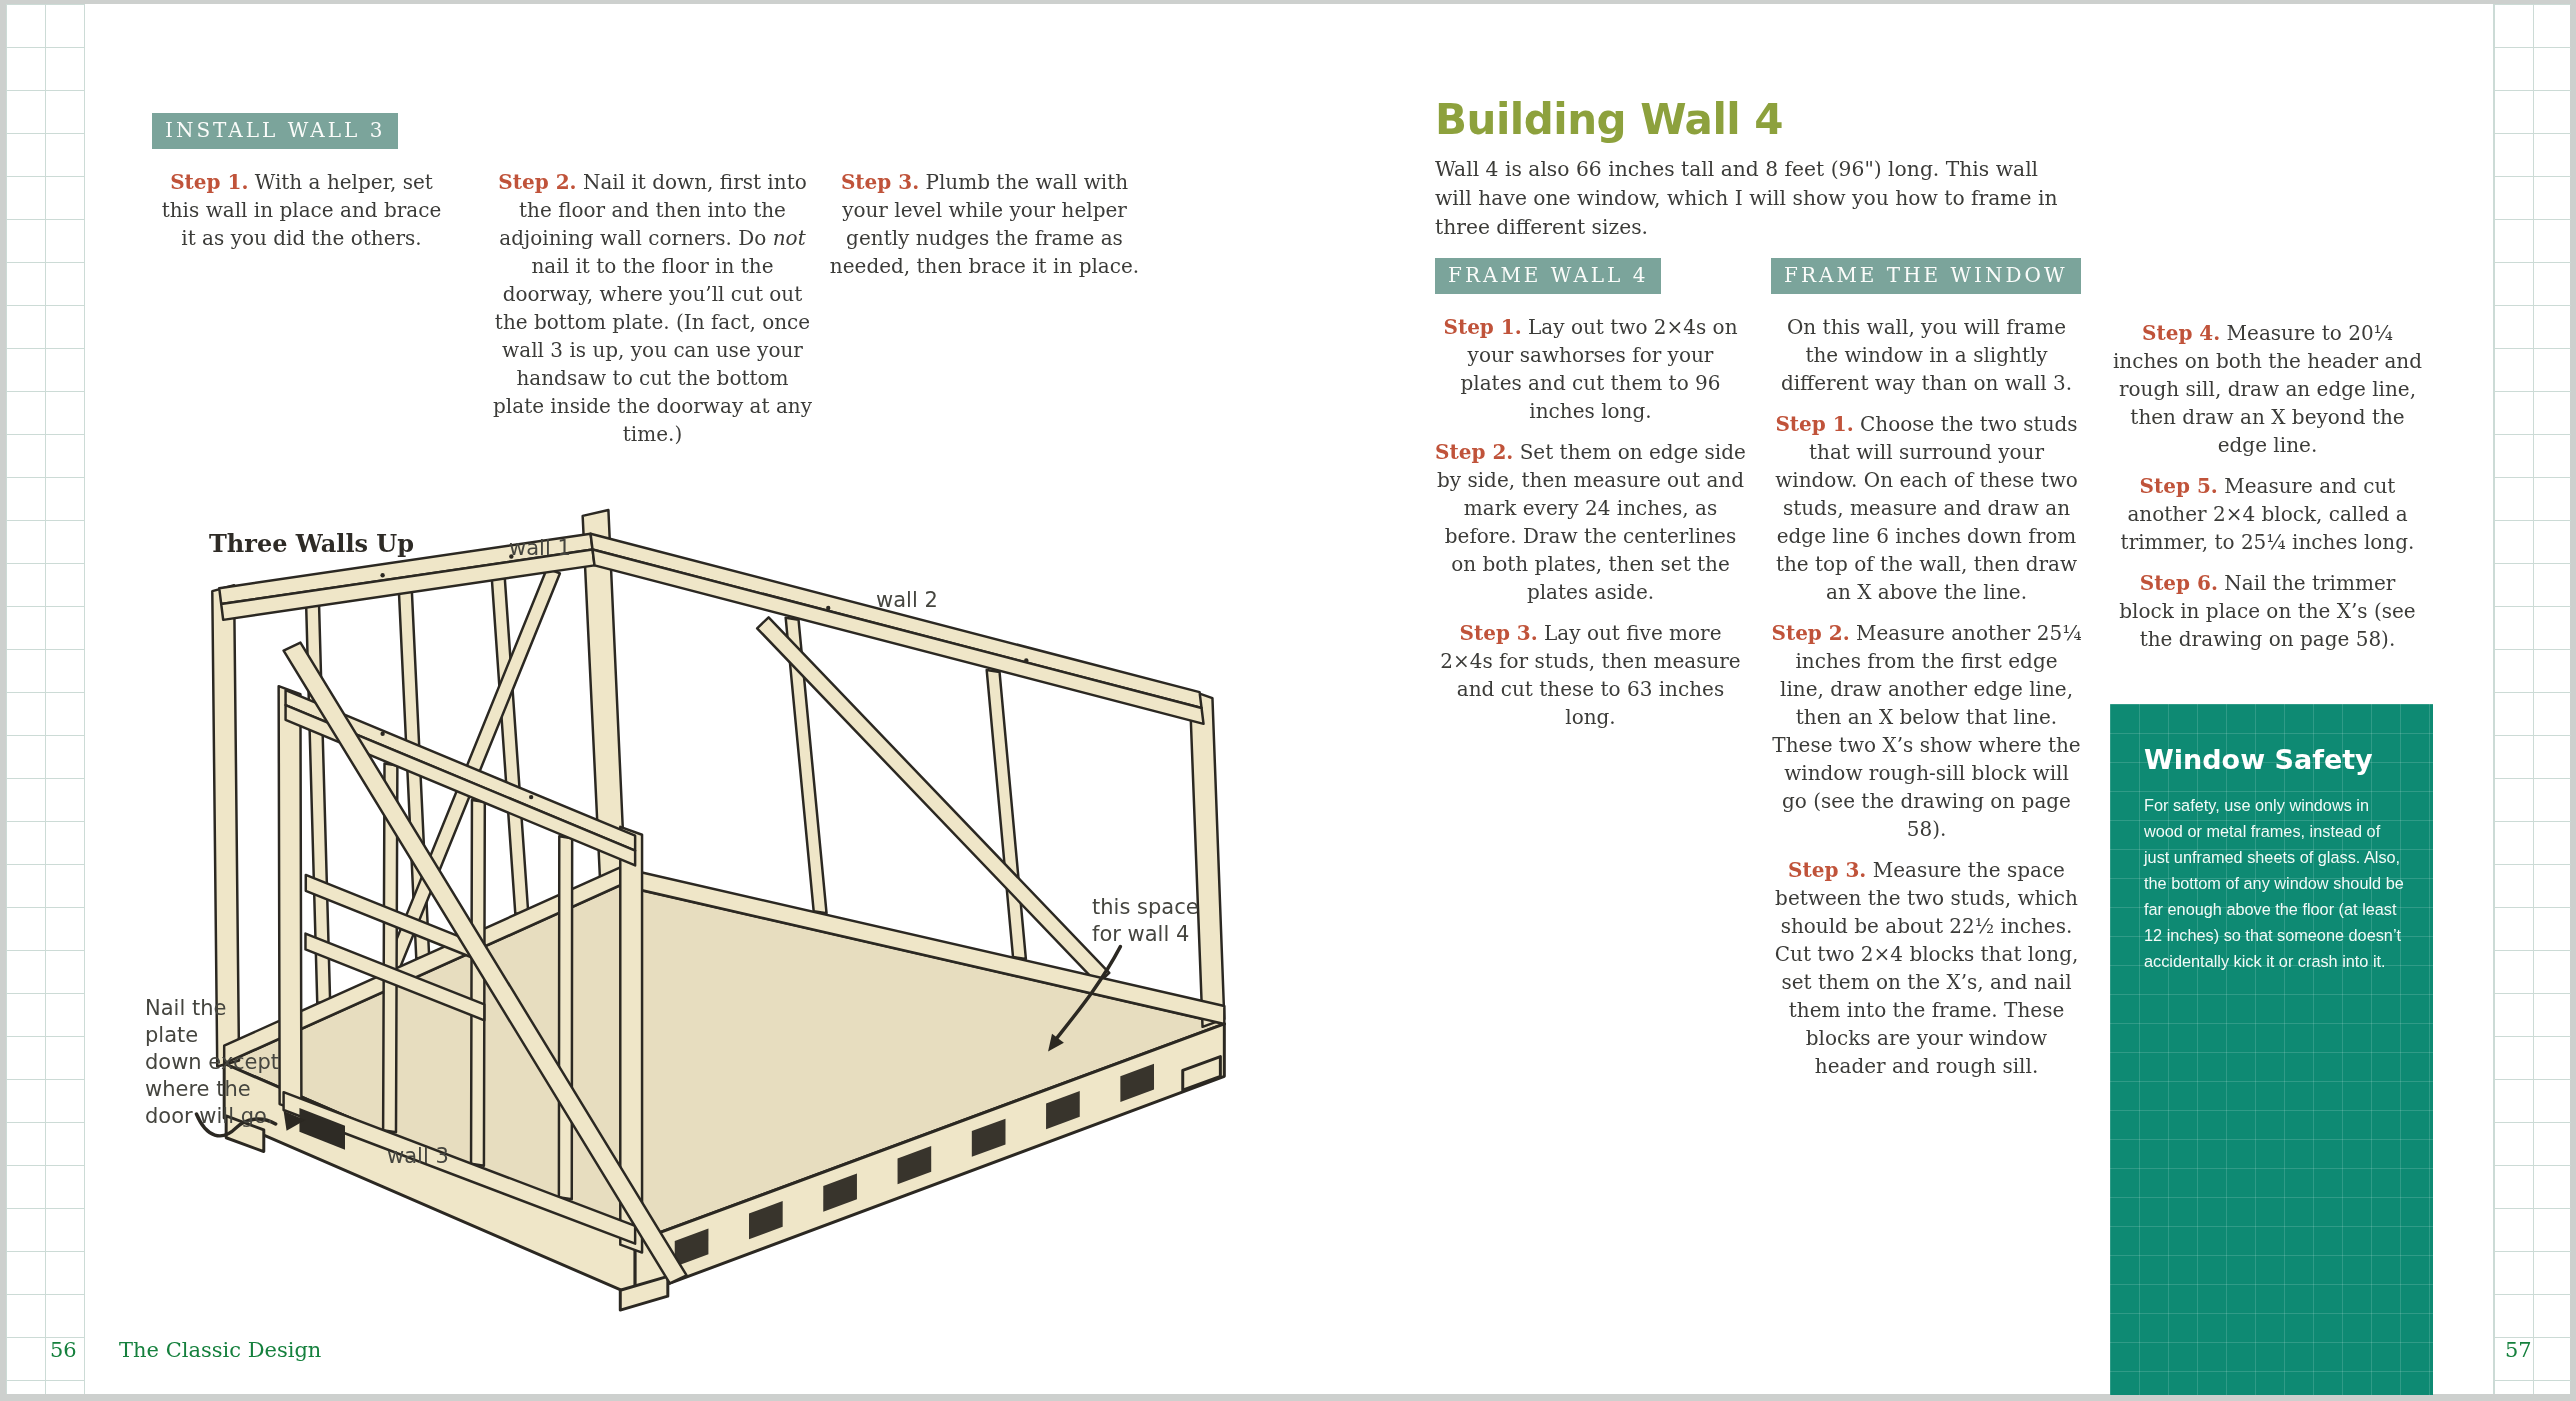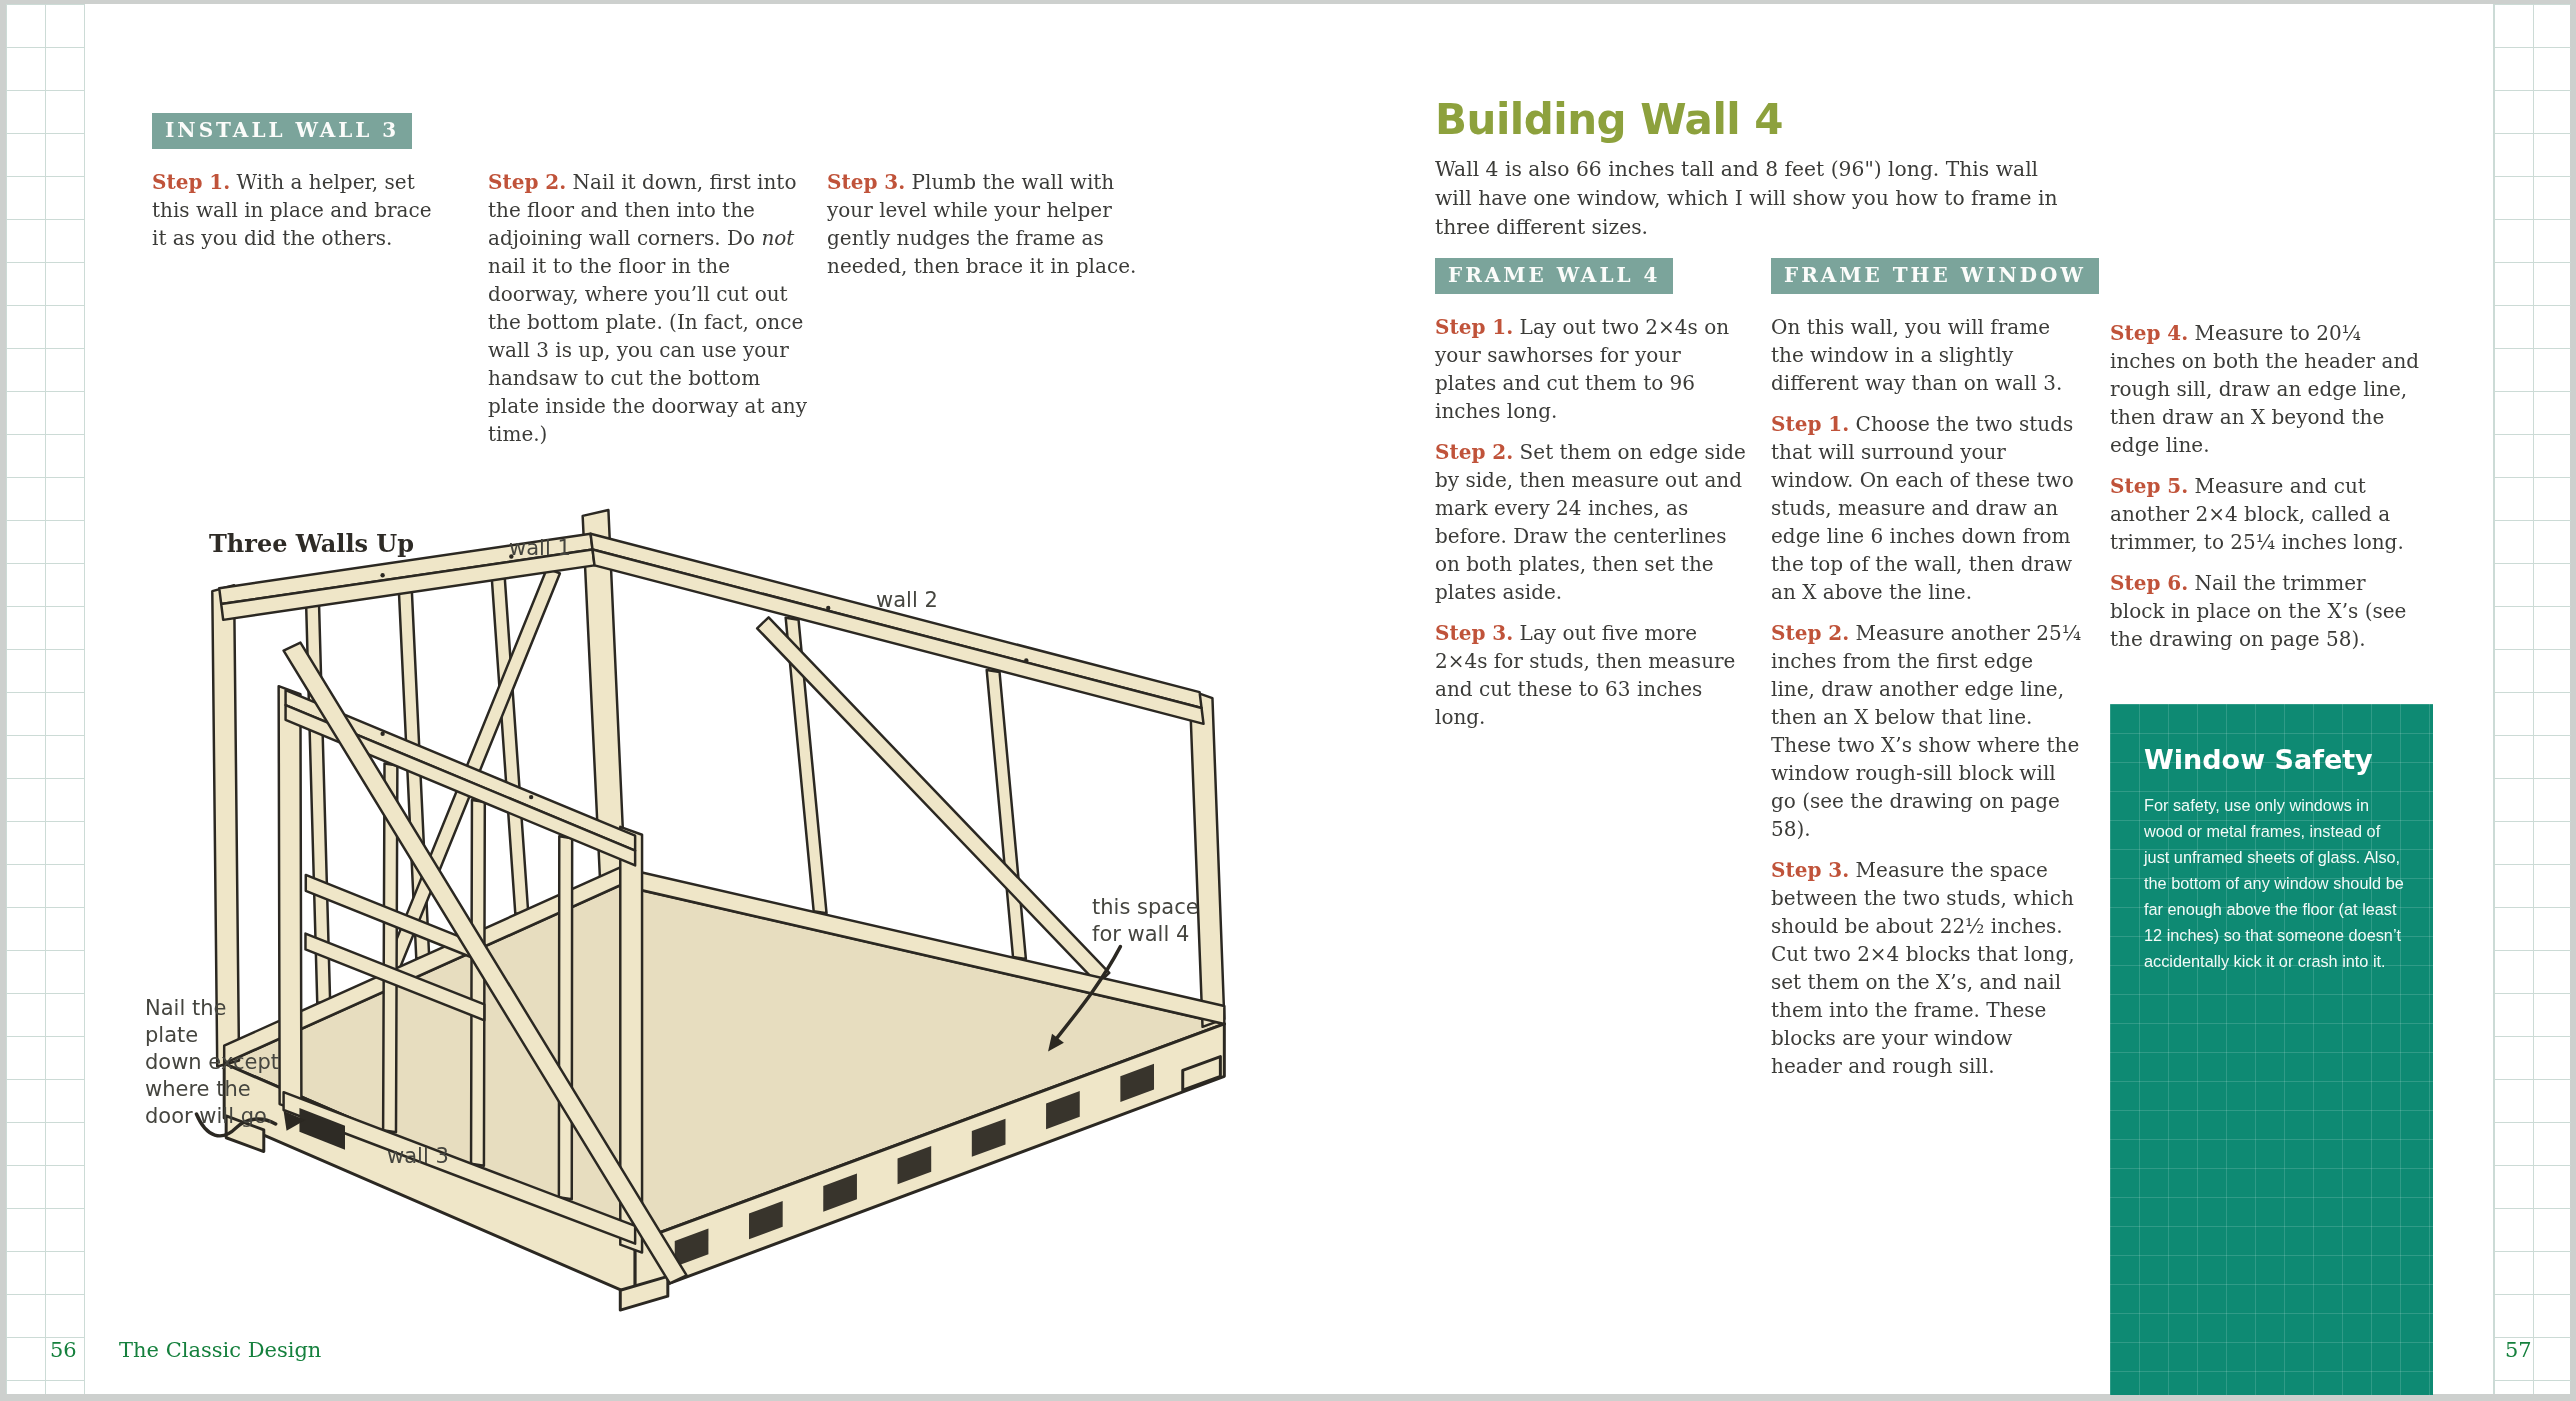--- a/index.html
+++ b/index.html
@@ -5,22 +5,22 @@
   html,body{margin:0;padding:0;}
   body{width:2576px;height:1402px;overflow:hidden;background:#cdd0ce;font-family:"DejaVu Serif",serif;}
   #page{position:absolute;left:6px;top:4px;width:2564px;height:1390px;background:#ffffff;}
   .grid-margin{position:absolute;top:0;height:100%;
     background-image:linear-gradient(to right,#ccdbd6 1px,transparent 1px),
                      linear-gradient(to bottom,#ccdbd6 1px,transparent 1px);
     background-size:39px 43px;}
   #grid-left{left:0;width:78px;border-right:1px solid #ccdbd6;}
   #grid-right{left:2487px;width:77px;border-left:1px solid #ccdbd6;}
   .tag{position:absolute;background:#7ba49b;color:#fbfcfa;font-family:"DejaVu Serif",serif;
-       font-weight:bold;font-size:20px;letter-spacing:3px;padding:5px 13px 7px 13px;white-space:nowrap;}
-  .col{position:absolute;font-size:20px;line-height:28px;color:#3b3b38;}
+       font-weight:normal;font-size:20px;letter-spacing:3px;padding:5px 13px 7px 13px;white-space:nowrap;}
+  .col{position:absolute;font-size:20px;line-height:28px;color:#3b3b38;text-align:center;}
   .step{margin-bottom:13px;}
   .steplabel{font-weight:bold;color:#c0533a;}
   .em{font-style:italic;}
   h1.bw4{position:absolute;left:1429px;top:91px;margin:0;font-family:"DejaVu Sans",sans-serif;
        font-weight:bold;font-size:42px;color:#8da13d;letter-spacing:-0.5px;}
   #intro{position:absolute;left:1429px;top:151px;width:634px;font-size:20.3px;line-height:29px;color:#3b3b38;}
   #safety-box{position:absolute;left:2104px;top:700px;width:323px;height:691px;background:#0e8a73;
       background-image:linear-gradient(to right,rgba(255,255,255,.14) 1px,transparent 1px),
                        linear-gradient(to bottom,rgba(255,255,255,.14) 1px,transparent 1px);
       background-size:29px 29px;box-sizing:border-box;padding:40px 28px 0 34px;}

